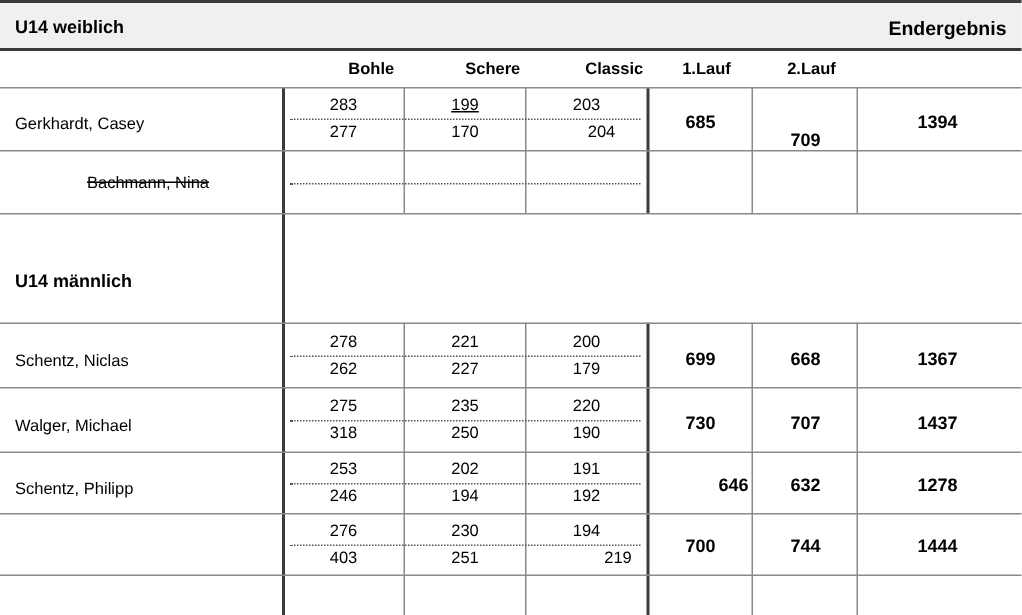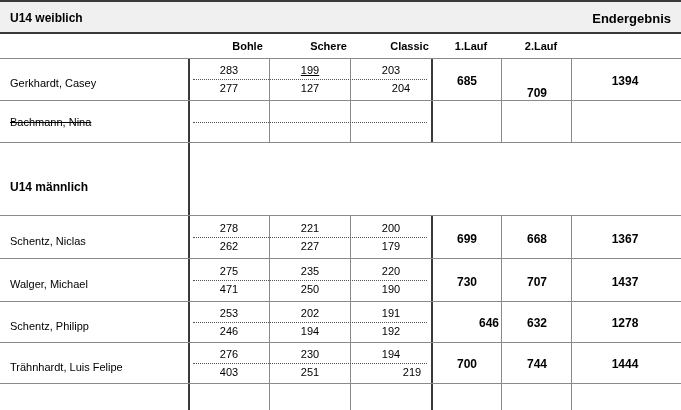--- a/index.html
+++ b/index.html
@@ -147,29 +147,29 @@
   <div class="vline" style="left:571px; top:215px; height:195px;"></div>
 
   <div class="hline" style="left:0px; top:58px; width:681px;"></div>
 
   <div class="name" style="top:77px;">Gerkhardt, Casey</div>
   <div class="val" style="left:195px; top:64px; width:68px;">283</div>
   <div class="val" style="left:276px; top:64px; width:68px;text-decoration:underline;">199</div>
   <div class="val" style="left:357px; top:64px; width:68px;">203</div>
   <div class="dotline" style="left:193px; top:79px; width:234px;"></div>
   <div class="val" style="left:195px; top:82px; width:68px;">277</div>
-  <div class="val" style="left:276px; top:82px; width:68px;">127</div>
+  <div class="val" style="left:276px; top:82px; width:68px;">170</div>
   <div class="val" style="left:367px; top:82px; width:68px;">204</div>
   <div class="val bold" style="left:435px; top:74px; width:64px;">685</div>
   <div class="val bold" style="left:505px; top:86px; width:64px;">709</div>
   <div class="val bold" style="left:575px; top:74px; width:100px;">1394</div>
 
   <div class="hline" style="left:0px; top:100px; width:681px;"></div>
 
-  <div class="name struck" style="top:116px;">Bachmann, Nina</div>
+  <div class="name struck" style="top:116px;margin-left:48px;">Bachmann, Nina</div>
   <div class="dotline" style="left:193px; top:122px; width:234px;"></div>
 
   <div class="hline" style="left:0px; top:142px; width:681px;"></div>
 
   <div class="section-label" style="top:180px;">U14 männlich</div>
 
   <div class="hline" style="left:0px; top:215px; width:681px;"></div>
 
   <div class="name" style="top:235px;">Schentz, Niclas</div>
   <div class="val" style="left:195px; top:222px; width:68px;">278</div>
@@ -183,21 +183,21 @@
   <div class="val bold" style="left:505px; top:232px; width:64px;">668</div>
   <div class="val bold" style="left:575px; top:232px; width:100px;">1367</div>
 
   <div class="hline" style="left:0px; top:258px; width:681px;"></div>
 
   <div class="name" style="top:278px;">Walger, Michael</div>
   <div class="val" style="left:195px; top:265px; width:68px;text-align:center;">275</div>
   <div class="val" style="left:276px; top:265px; width:68px;">235</div>
   <div class="val" style="left:357px; top:265px; width:68px;">220</div>
   <div class="dotline" style="left:193px; top:280px; width:234px;"></div>
-  <div class="val" style="left:195px; top:283px; width:68px;">471</div>
+  <div class="val" style="left:195px; top:283px; width:68px;">318</div>
   <div class="val" style="left:276px; top:283px; width:68px;">250</div>
   <div class="val" style="left:357px; top:283px; width:68px;">190</div>
   <div class="val bold" style="left:435px; top:275px; width:64px;">730</div>
   <div class="val bold" style="left:505px; top:275px; width:64px;">707</div>
   <div class="val bold" style="left:575px; top:275px; width:100px;">1437</div>
 
   <div class="hline" style="left:0px; top:301px; width:681px;"></div>
 
   <div class="name" style="top:320px;">Schentz, Philipp</div>
   <div class="val" style="left:195px; top:307px; width:68px;">253</div>
@@ -206,21 +206,20 @@
   <div class="dotline" style="left:193px; top:322px; width:234px;"></div>
   <div class="val" style="left:195px; top:325px; width:68px;">246</div>
   <div class="val" style="left:276px; top:325px; width:68px;">194</div>
   <div class="val" style="left:357px; top:325px; width:68px;">192</div>
   <div class="val bold" style="left:435px; top:316px; width:64px;text-align:right;">646</div>
   <div class="val bold" style="left:505px; top:316px; width:64px;">632</div>
   <div class="val bold" style="left:575px; top:316px; width:100px;">1278</div>
 
   <div class="hline" style="left:0px; top:342px; width:681px;"></div>
 
-  <div class="name" style="top:361px;">Trähnhardt, Luis Felipe</div>
   <div class="val" style="left:195px; top:348px; width:68px;">276</div>
   <div class="val" style="left:276px; top:348px; width:68px;">230</div>
   <div class="val" style="left:357px; top:348px; width:68px;">194</div>
   <div class="dotline" style="left:193px; top:363px; width:234px;"></div>
   <div class="val" style="left:195px; top:366px; width:68px;">403</div>
   <div class="val" style="left:276px; top:366px; width:68px;">251</div>
   <div class="val" style="left:378px; top:366px; width:68px;">219</div>
   <div class="val bold" style="left:435px; top:357px; width:64px;">700</div>
   <div class="val bold" style="left:505px; top:357px; width:64px;">744</div>
   <div class="val bold" style="left:575px; top:357px; width:100px;">1444</div>

